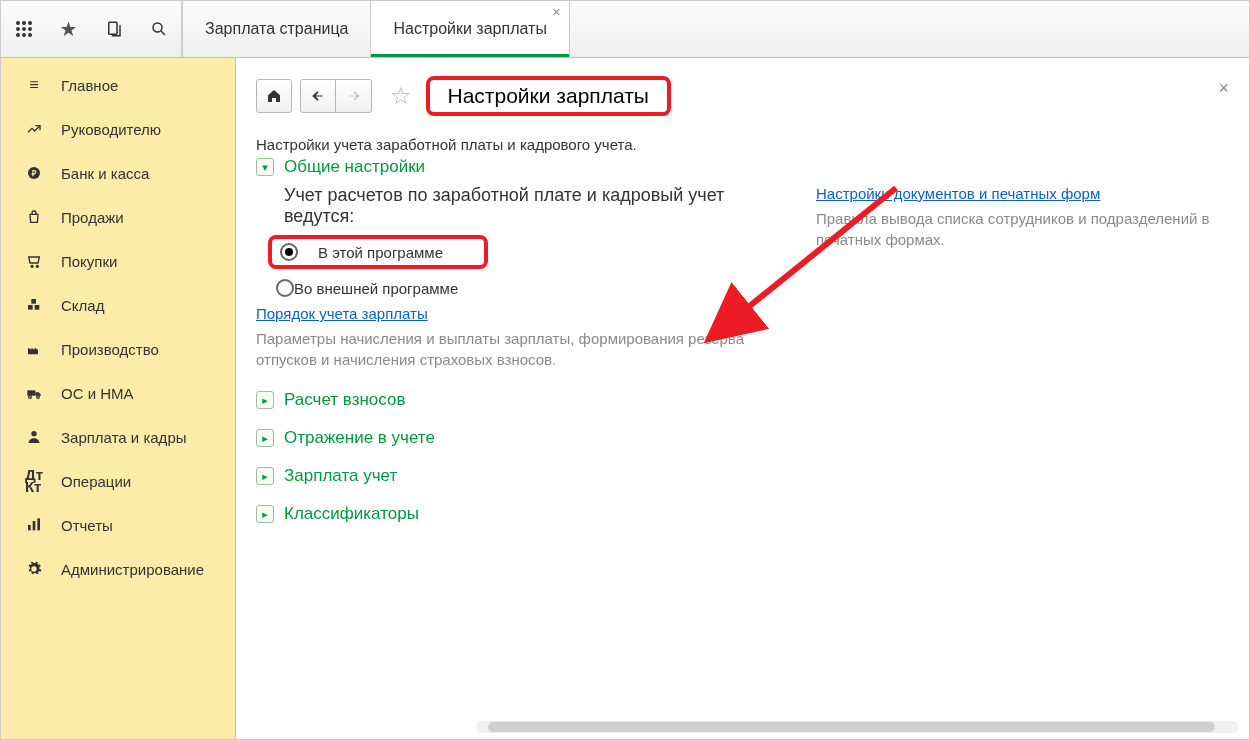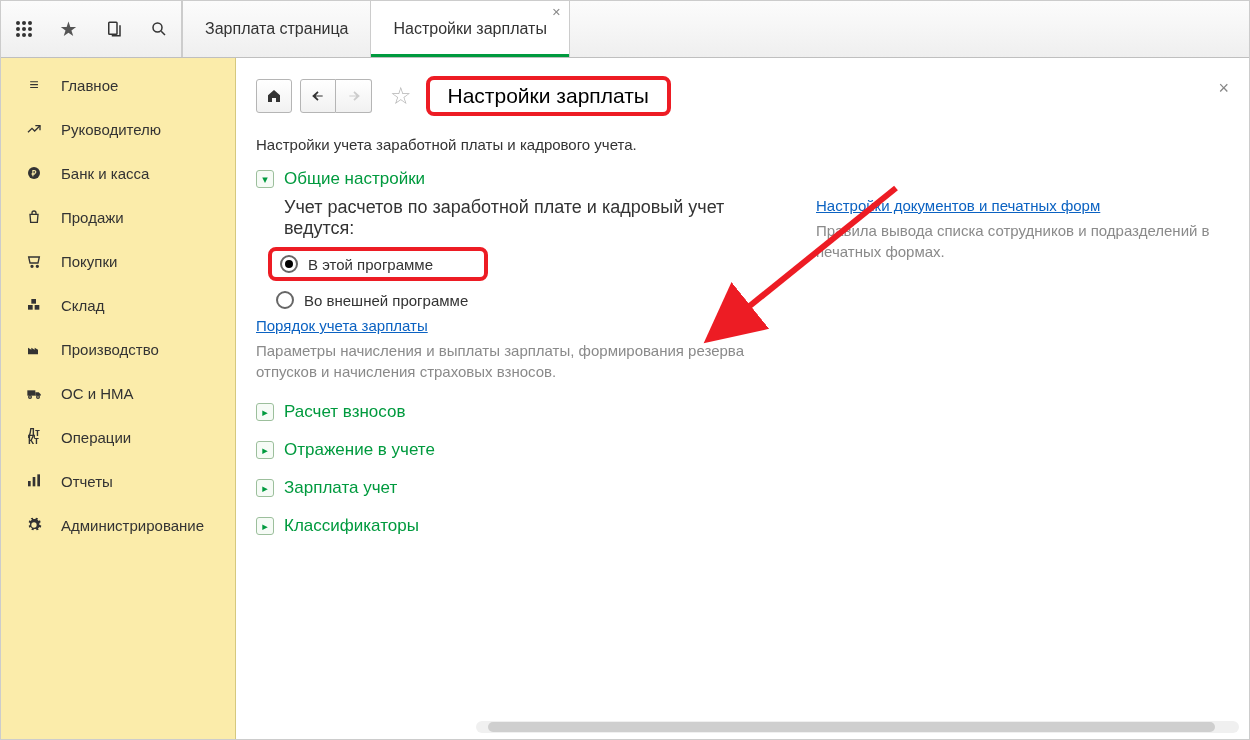--- a/index.html
+++ b/index.html
@@ -29,35 +29,35 @@
   .toolbar-row { display:flex; align-items:center; gap:8px; }
   .tb-btn { border:1px solid #b5b5b5; border-radius:3px; background:linear-gradient(#fff,#f1f1f1); height:34px; width:36px; display:flex; align-items:center; justify-content:center; font-size:16px; color:#333; }
   .tb-twin { display:flex; }
   .tb-twin .tb-btn:first-child { border-top-right-radius:0; border-bottom-right-radius:0; }
   .tb-twin .tb-btn:last-child { border-top-left-radius:0; border-bottom-left-radius:0; border-left:none; color:#bbb; }
   .star { font-size:24px; color:#b5b5b5; margin:0 6px 0 10px; }
   .page-title-box { border:4px solid #ed1c24; border-radius:8px; padding:4px 18px; }
   .page-title { font-size:21px; color:#000; font-weight:normal; }
   .close-page { position:absolute; right:20px; top:20px; font-size:18px; color:#888; }
 
-  .subtitle { margin:20px 0 16px 0; font-size:15px; color:#333; }
+  .subtitle { margin:20px 0 4px 0; font-size:15px; color:#333; }
 
   .columns { display:flex; gap:40px; }
   .col { flex:0 0 auto; }
   .left-col { width:520px; }
   .right-col { width:420px; }
 
   .collapse-head { display:flex; align-items:center; gap:10px; font-size:17px; color:#009a3e; cursor:pointer; }
   .collapse-btn { width:18px; height:18px; border:1px solid #9cbf9c; border-radius:3px; display:flex; align-items:center; justify-content:center; color:#009a3e; font-size:11px; background:#f6fbf6;}
   .grey-label { font-size:18px; color:#333; margin:8px 0 8px 28px; }
 
   
   .radio-group { margin-left:12px; }
-  .radio-box { border:4px solid #ed1c24; border-radius:8px; padding:4px 12px 4px 8px; display:inline-flex; align-items:center; gap:10px; min-width:220px; margin-bottom:6px; }
-  .radio-plain { display:flex; align-items:center; gap:10px; padding:4px 8px; }
+  .radio-box { border:4px solid #ed1c24; border-radius:8px; padding:4px 12px 4px 8px; display:inline-flex; align-items:center; gap:20px; min-width:220px; margin-bottom:6px; }
+  .radio-plain { display:flex; align-items:center; padding:4px 8px; }
   .radio { width:18px; height:18px; border:2px solid #666; border-radius:50%; display:flex; align-items:center; justify-content:center; }
   .radio.selected::after { content:""; width:8px; height:8px; border-radius:50%; background:#000; }
   .radio-label { font-size:15px; color:#333; }
 
   .link { color:#0b62c2; text-decoration:underline; font-size:15px; cursor:pointer; display:inline-block; }
   .muted { color:#8a8a8a; font-size:15px; line-height:1.4; margin-top:5px; }
 
   .collapse-list { margin-top:20px; display:flex; flex-direction:column; gap:18px; }
 
   
@@ -179,21 +179,30 @@
             <svg width="16" height="16" viewBox="0 0 24 24" fill="#333">
               <path d="M2 8h12v8H2z"></path>
               <path d="M14 11h5l3 3v2h-8z"></path>
               <circle cx="6" cy="18" r="2" fill="#fbecaa" stroke="#333" stroke-width="2"></circle>
               <circle cx="18" cy="18" r="2" fill="#fbecaa" stroke="#333" stroke-width="2"></circle>
             </svg>
           </span>
         <span>ОС и НМА</span>
       </div>
       <div class="item">
-        <span class="ic" style="font-size:10px;font-weight:bold;line-height:0.8;">Дт<br>Кт</span>
+        <span class="ic">
+            <svg width="16" height="16" viewBox="0 0 24 24" fill="#333">
+              <circle cx="12" cy="7" r="4"></circle>
+              <path d="M4 21c0-4 4-7 8-7s8 3 8 7z"></path>
+            </svg>
+          </span>
+        <span>Зарплата и кадры</span>
+      </div>
+      <div class="item">
+        <span class="ic" style="font-size:15px;font-weight:bold;line-height:0.8;">Дт<br>Кт</span>
         <span>Операции</span>
       </div>
       <div class="item">
         <span class="ic">
             <svg width="16" height="16" viewBox="0 0 24 24" fill="#333">
               <rect x="3" y="12" width="4" height="8"></rect>
               <rect x="10" y="6" width="4" height="14"></rect>
               <rect x="17" y="2" width="4" height="18"></rect>
             </svg>
           </span>

